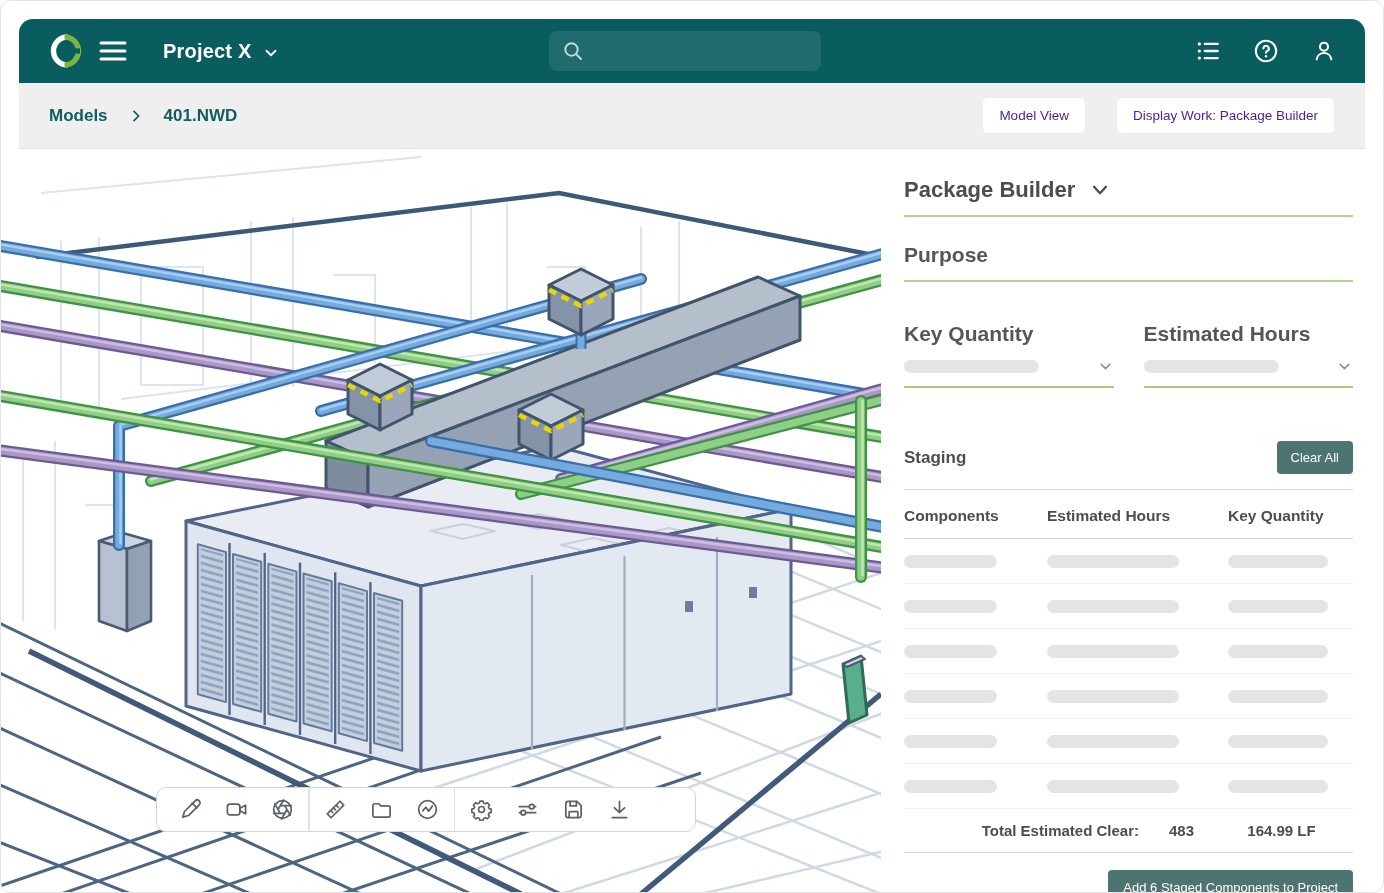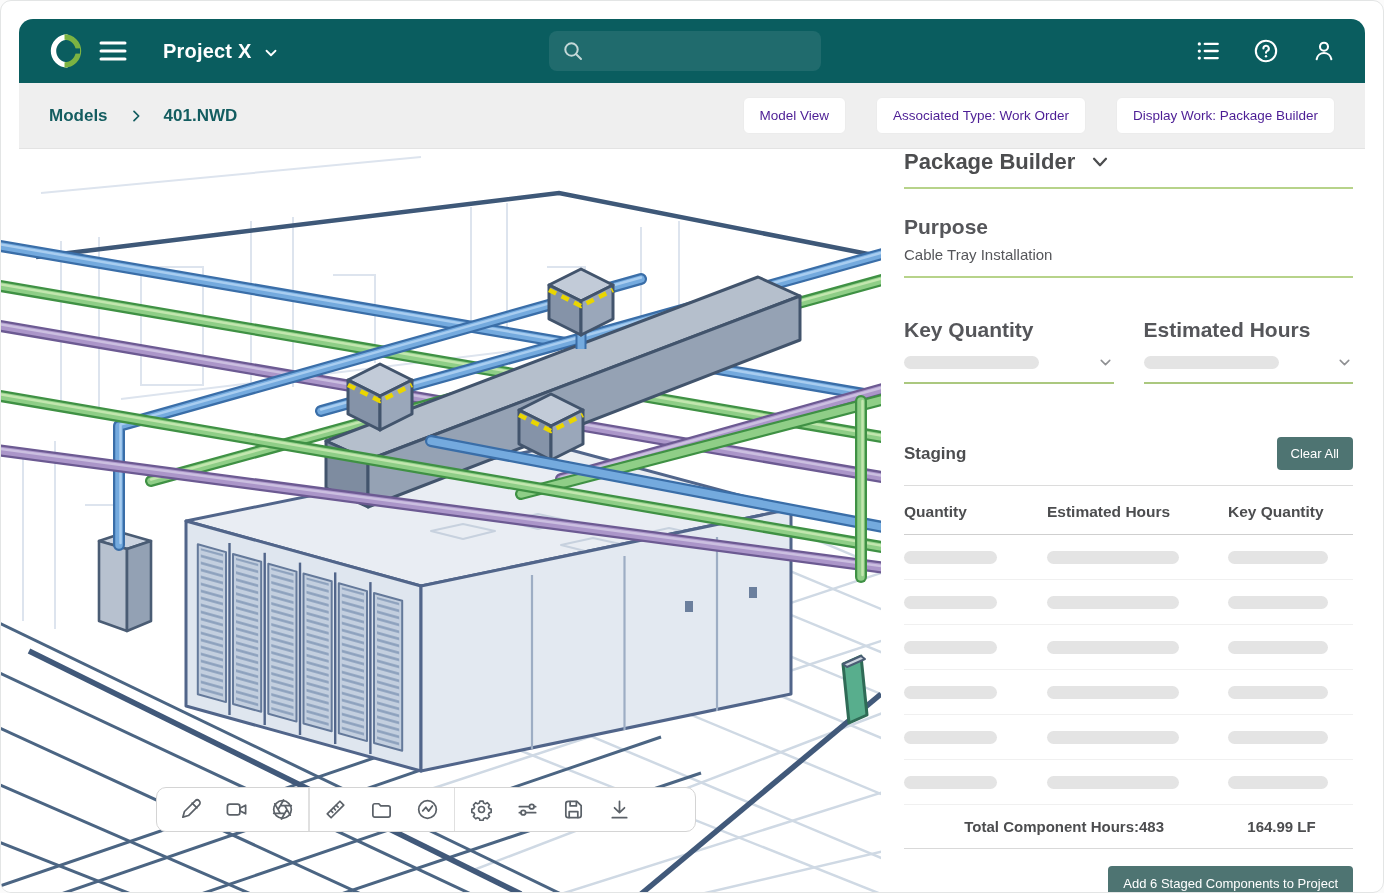--- a/index.html
+++ b/index.html
@@ -34,21 +34,21 @@
   .viewer svg.scene { display:block; }
   .viewer-toolbar { position:absolute; left:155px; top:638px; width:540px; height:45px; background:#fff;
                     border:1.5px solid #d4d4d4; border-radius:10px; display:flex; align-items:center;
                     padding:0 10px; }
   .vt-btn { width:46px; height:100%; display:flex; align-items:center; justify-content:center;
             background:none; border:none; cursor:pointer; color:#5b6168; }
   .vt-sep { width:1.5px; height:100%; background:#e0e0e0; margin:0 3px; }
 
   
   .panel { position:absolute; left:903px; top:148px; width:449px; color:#56575a; }
-  .panel-title-row { display:flex; align-items:center; gap:14px; cursor:pointer; }
+  .panel-title-row { margin-top:28px; display:flex; align-items:center; gap:14px; cursor:pointer; }
   .panel-title { font-size:22px; font-weight:700; color:#4c4d4f; }
   hr.green { border:none; border-top:2px solid #b7d38a; margin-top:12px; }
   hr.gray  { border:none; border-top:1px solid #dcdcdc; }
   .purpose { margin-top:26px; }
   .lbl { font-size:21px; font-weight:700; color:#55565a; }
   .val { font-size:15px; margin-top:7px; color:#55565a; }
   .purpose hr.green { margin-top:13px; }
   .selects-row { margin-top:40px; display:flex; gap:30px; }
   .select { flex:1; border-bottom:2px solid #abc87f; padding-bottom:11px; cursor:pointer; }
   .sel-body { margin-top:12px; display:flex; align-items:center; justify-content:space-between; }
@@ -59,21 +59,21 @@
   .teal-btn { background:#4e7472; color:#fff; border:none; border-radius:4px; padding:9px 14px;
               font-size:13px; font-family:inherit; cursor:pointer; }
   .staging-row + hr.gray { margin-top:15px; }
   .table-head { margin-top:17px; display:grid; grid-template-columns:143px 181px 1fr; font-size:15.5px;
                 font-weight:700; color:#4c4d4f; }
   .head-line { margin-top:13px; border-top:1px solid #cfcfcf; }
   .t-row { display:grid; grid-template-columns:143px 181px 1fr; padding:16px 0 15px; border-bottom:1px solid #f0f0f0; }
   .total-row { display:flex; align-items:center; padding:13px 14px 13px 0; border-bottom:1px solid #d9d9d9;
                font-size:15px; font-weight:700; color:#4c4d4f; }
   .total-label { flex:1; text-align:right; }
-  .total-hours { width:85px; }
+  .total-hours { width:85px; text-align:center; }
   .total-qty { width:115px; text-align:center; }
   .add-row { margin-top:17px; display:flex; justify-content:flex-end; }
   .add-btn { padding:10px 15px; }
 </style>
 </head>
 <body>
 
 <div class="window">
 
   <header class="topbar">
@@ -131,21 +131,20 @@
       <span class="crumb">Models</span>
       <span class="crumb-sep">
         <svg width="16" height="16" viewBox="0 0 24 24">
             <path d="M9 5l7 7-7 7" fill="none" stroke="#135d60" stroke-width="2.6" stroke-linecap="round" stroke-linejoin="round"></path>
           </svg>
       </span>
       <span class="crumb">401.NWD</span>
     </div>
     <div class="view-btns">
       <button class="view-btn">Model View</button>
-      <button class="view-btn">Associated Type: Work Order</button>
       <button class="view-btn">Display Work: Package Builder</button>
     </div>
   </div>
 
   <div class="viewer">
     <svg class="scene" width="880" height="745" viewBox="0 0 880 745">
       <defs>
         <pattern id="slats" width="10" height="7" patternUnits="userSpaceOnUse" patternTransform="skewY(15.5)">
           <line x1="0" y1="1.5" x2="10" y2="1.5" stroke="#8ba0bc" stroke-width="2.6"></line>
         </pattern>
@@ -437,21 +436,20 @@
     <div class="panel-title-row">
       <span class="panel-title">Package Builder</span>
       <svg width="22" height="22" viewBox="0 0 24 24">
         <path d="M5.5 8.5l6.5 7 6.5-7" fill="none" stroke="#4c4d4f" stroke-width="2.5" stroke-linecap="round" stroke-linejoin="round"></path>
       </svg>
     </div>
     <hr class="green">
 
     <div class="purpose">
       <div class="lbl">Purpose</div>
-      <div class="val">Cable Tray Installation</div>
       <hr class="green">
     </div>
 
     <div class="selects-row">
       <div class="select">
         <div class="lbl">Key Quantity</div>
         <div class="sel-body">
           <div class="pill" style="width:135px"></div>
           <span class="chev">
             <svg width="17" height="17" viewBox="0 0 24 24">
@@ -473,21 +471,21 @@
       </div>
     </div>
 
     <div class="staging-row">
       <span class="staging-h">Staging</span>
       <button class="teal-btn">Clear All</button>
     </div>
     <hr class="gray">
 
     <div class="table-head">
-      <span>Quantity</span>
+      <span>Components</span>
       <span>Estimated Hours</span>
       <span>Key Quantity</span>
     </div>
     <div class="head-line"></div>
 
     <div id="staging-rows">
         <div class="t-row">
           <div>
             <div class="pill" style="width: 93px;"></div>
           </div>
@@ -549,21 +547,21 @@
           <div>
             <div class="pill" style="width: 132px;"></div>
           </div>
           <div>
             <div class="pill" style="width: 100px;"></div>
           </div>
         </div>
       </div>
 
     <div class="total-row">
-      <span class="total-label">Total Component Hours:</span>
+      <span class="total-label">Total Estimated Clear:</span>
       <span class="total-hours">483</span>
       <span class="total-qty">164.99 LF</span>
     </div>
 
     <div class="add-row">
       <button class="teal-btn add-btn">Add 6 Staged Components to Project</button>
     </div>
   </aside>
 </div>
 

